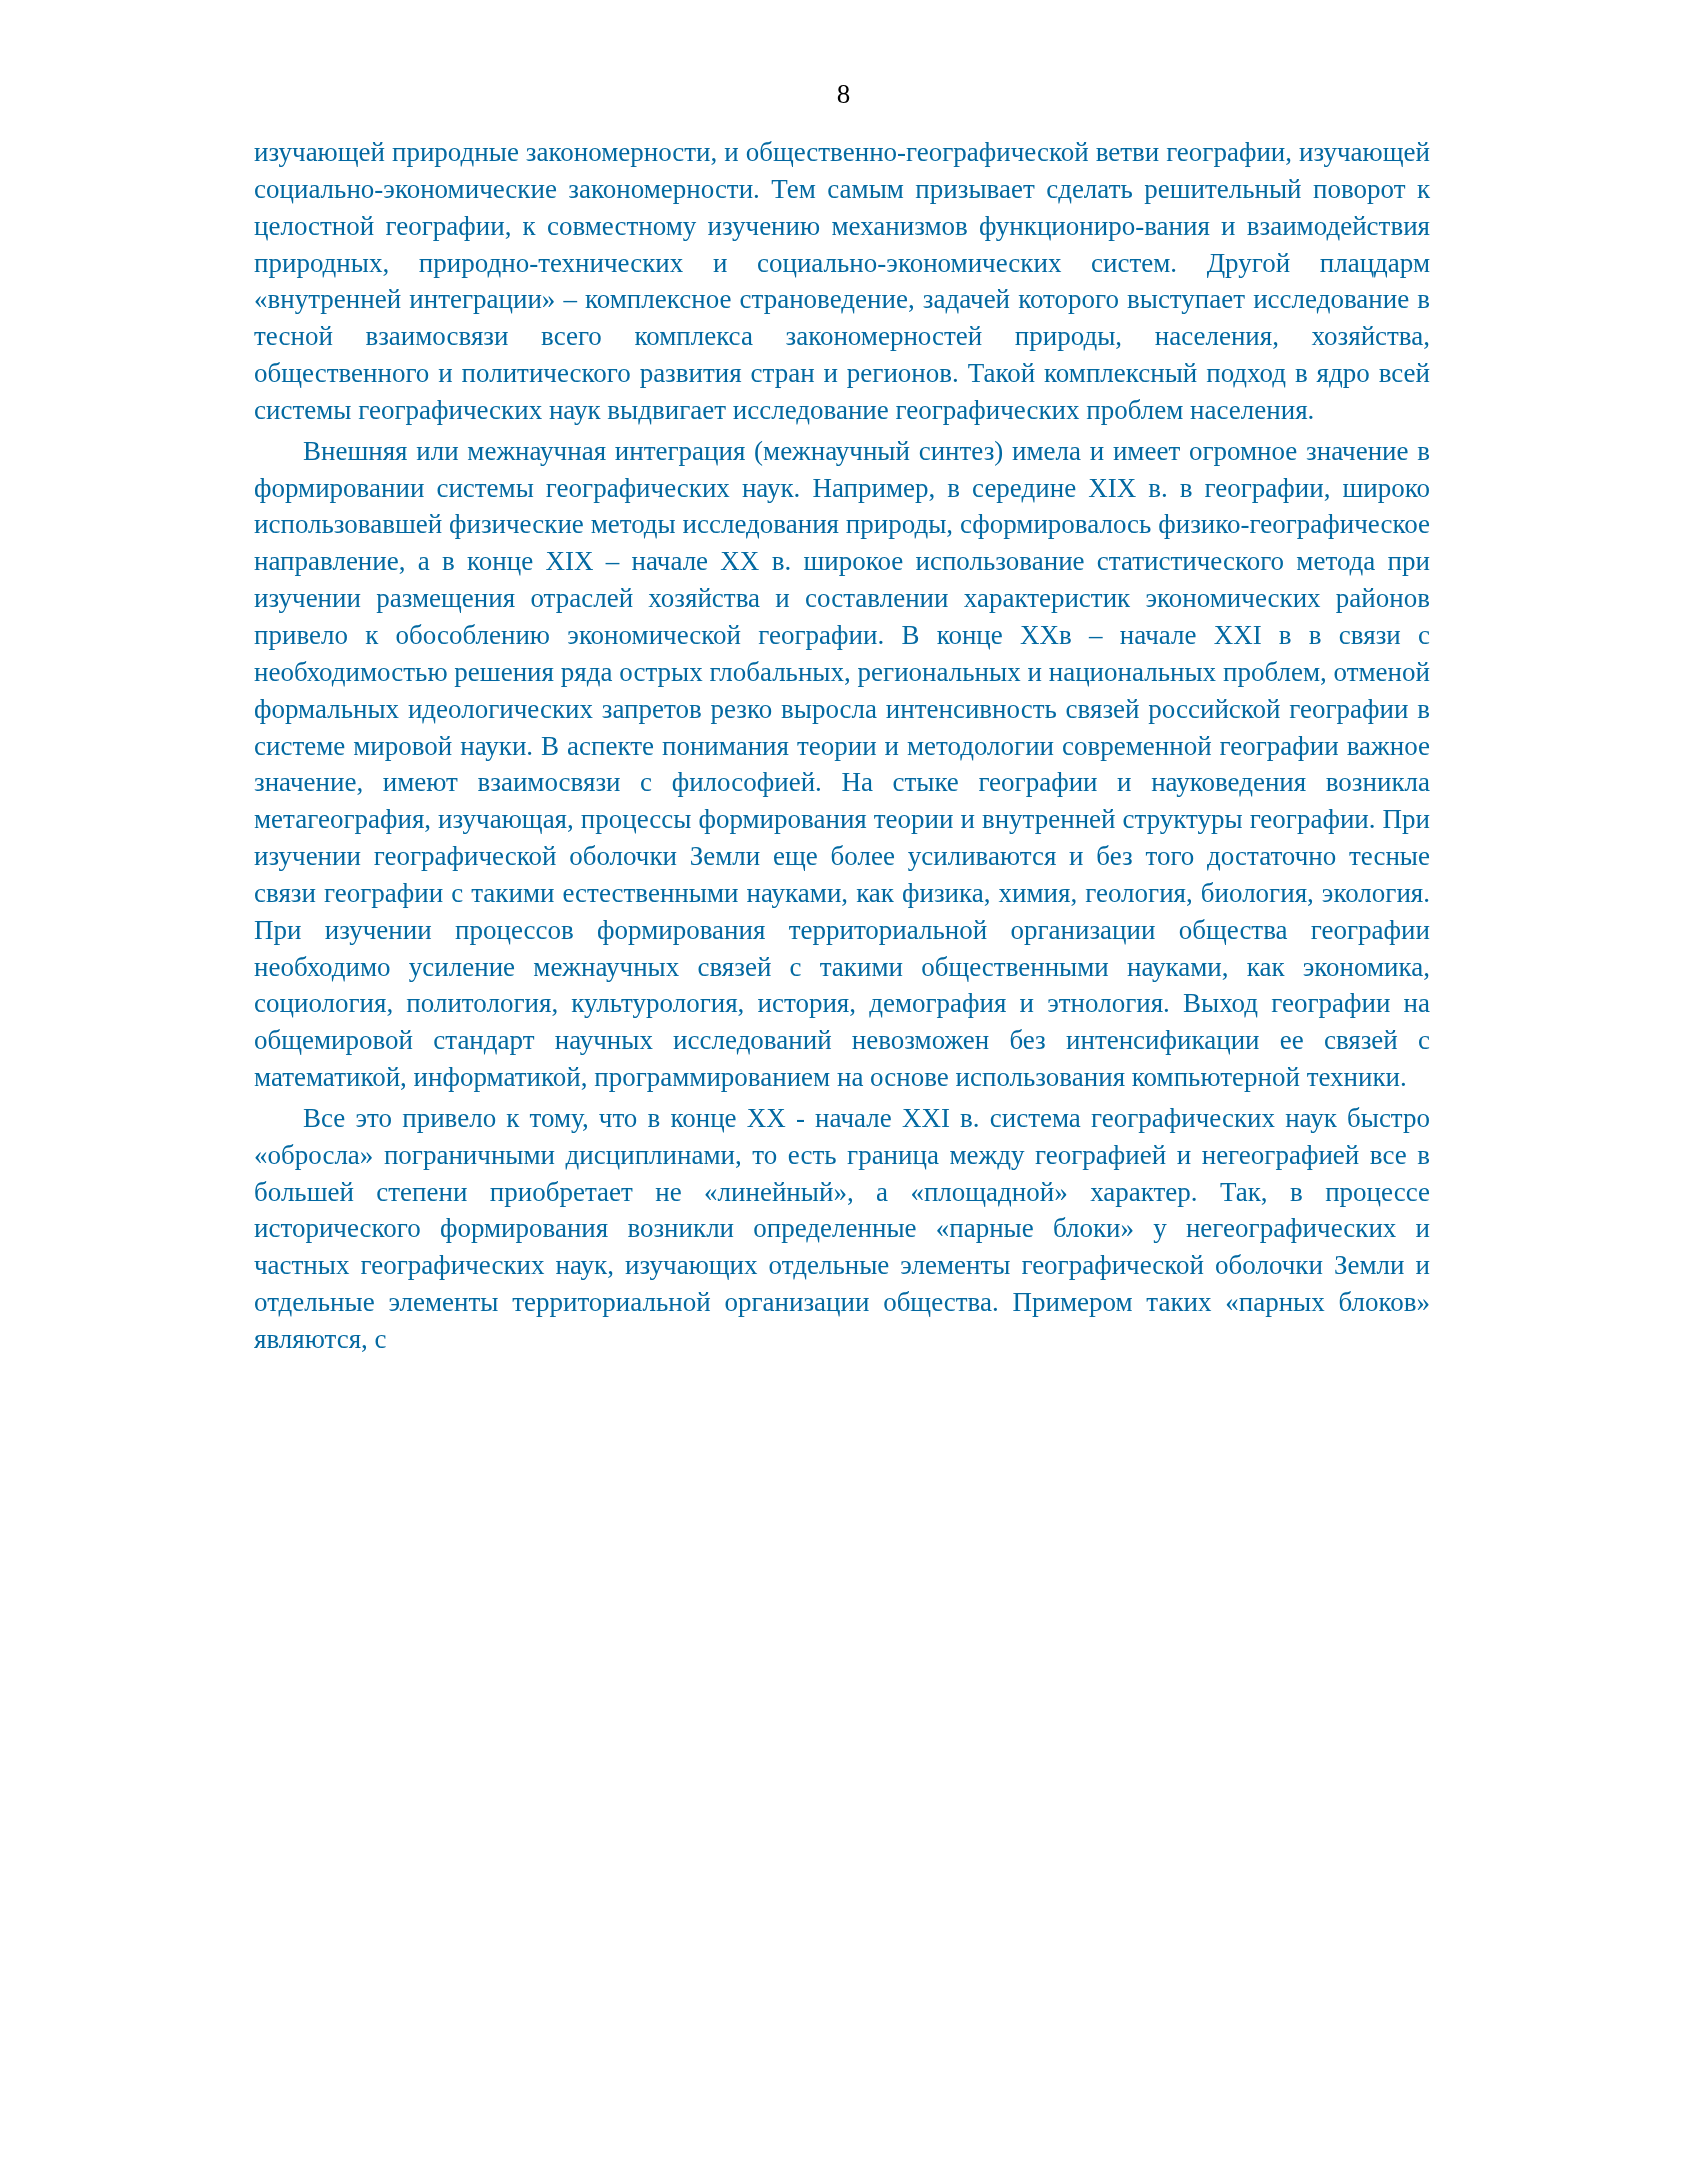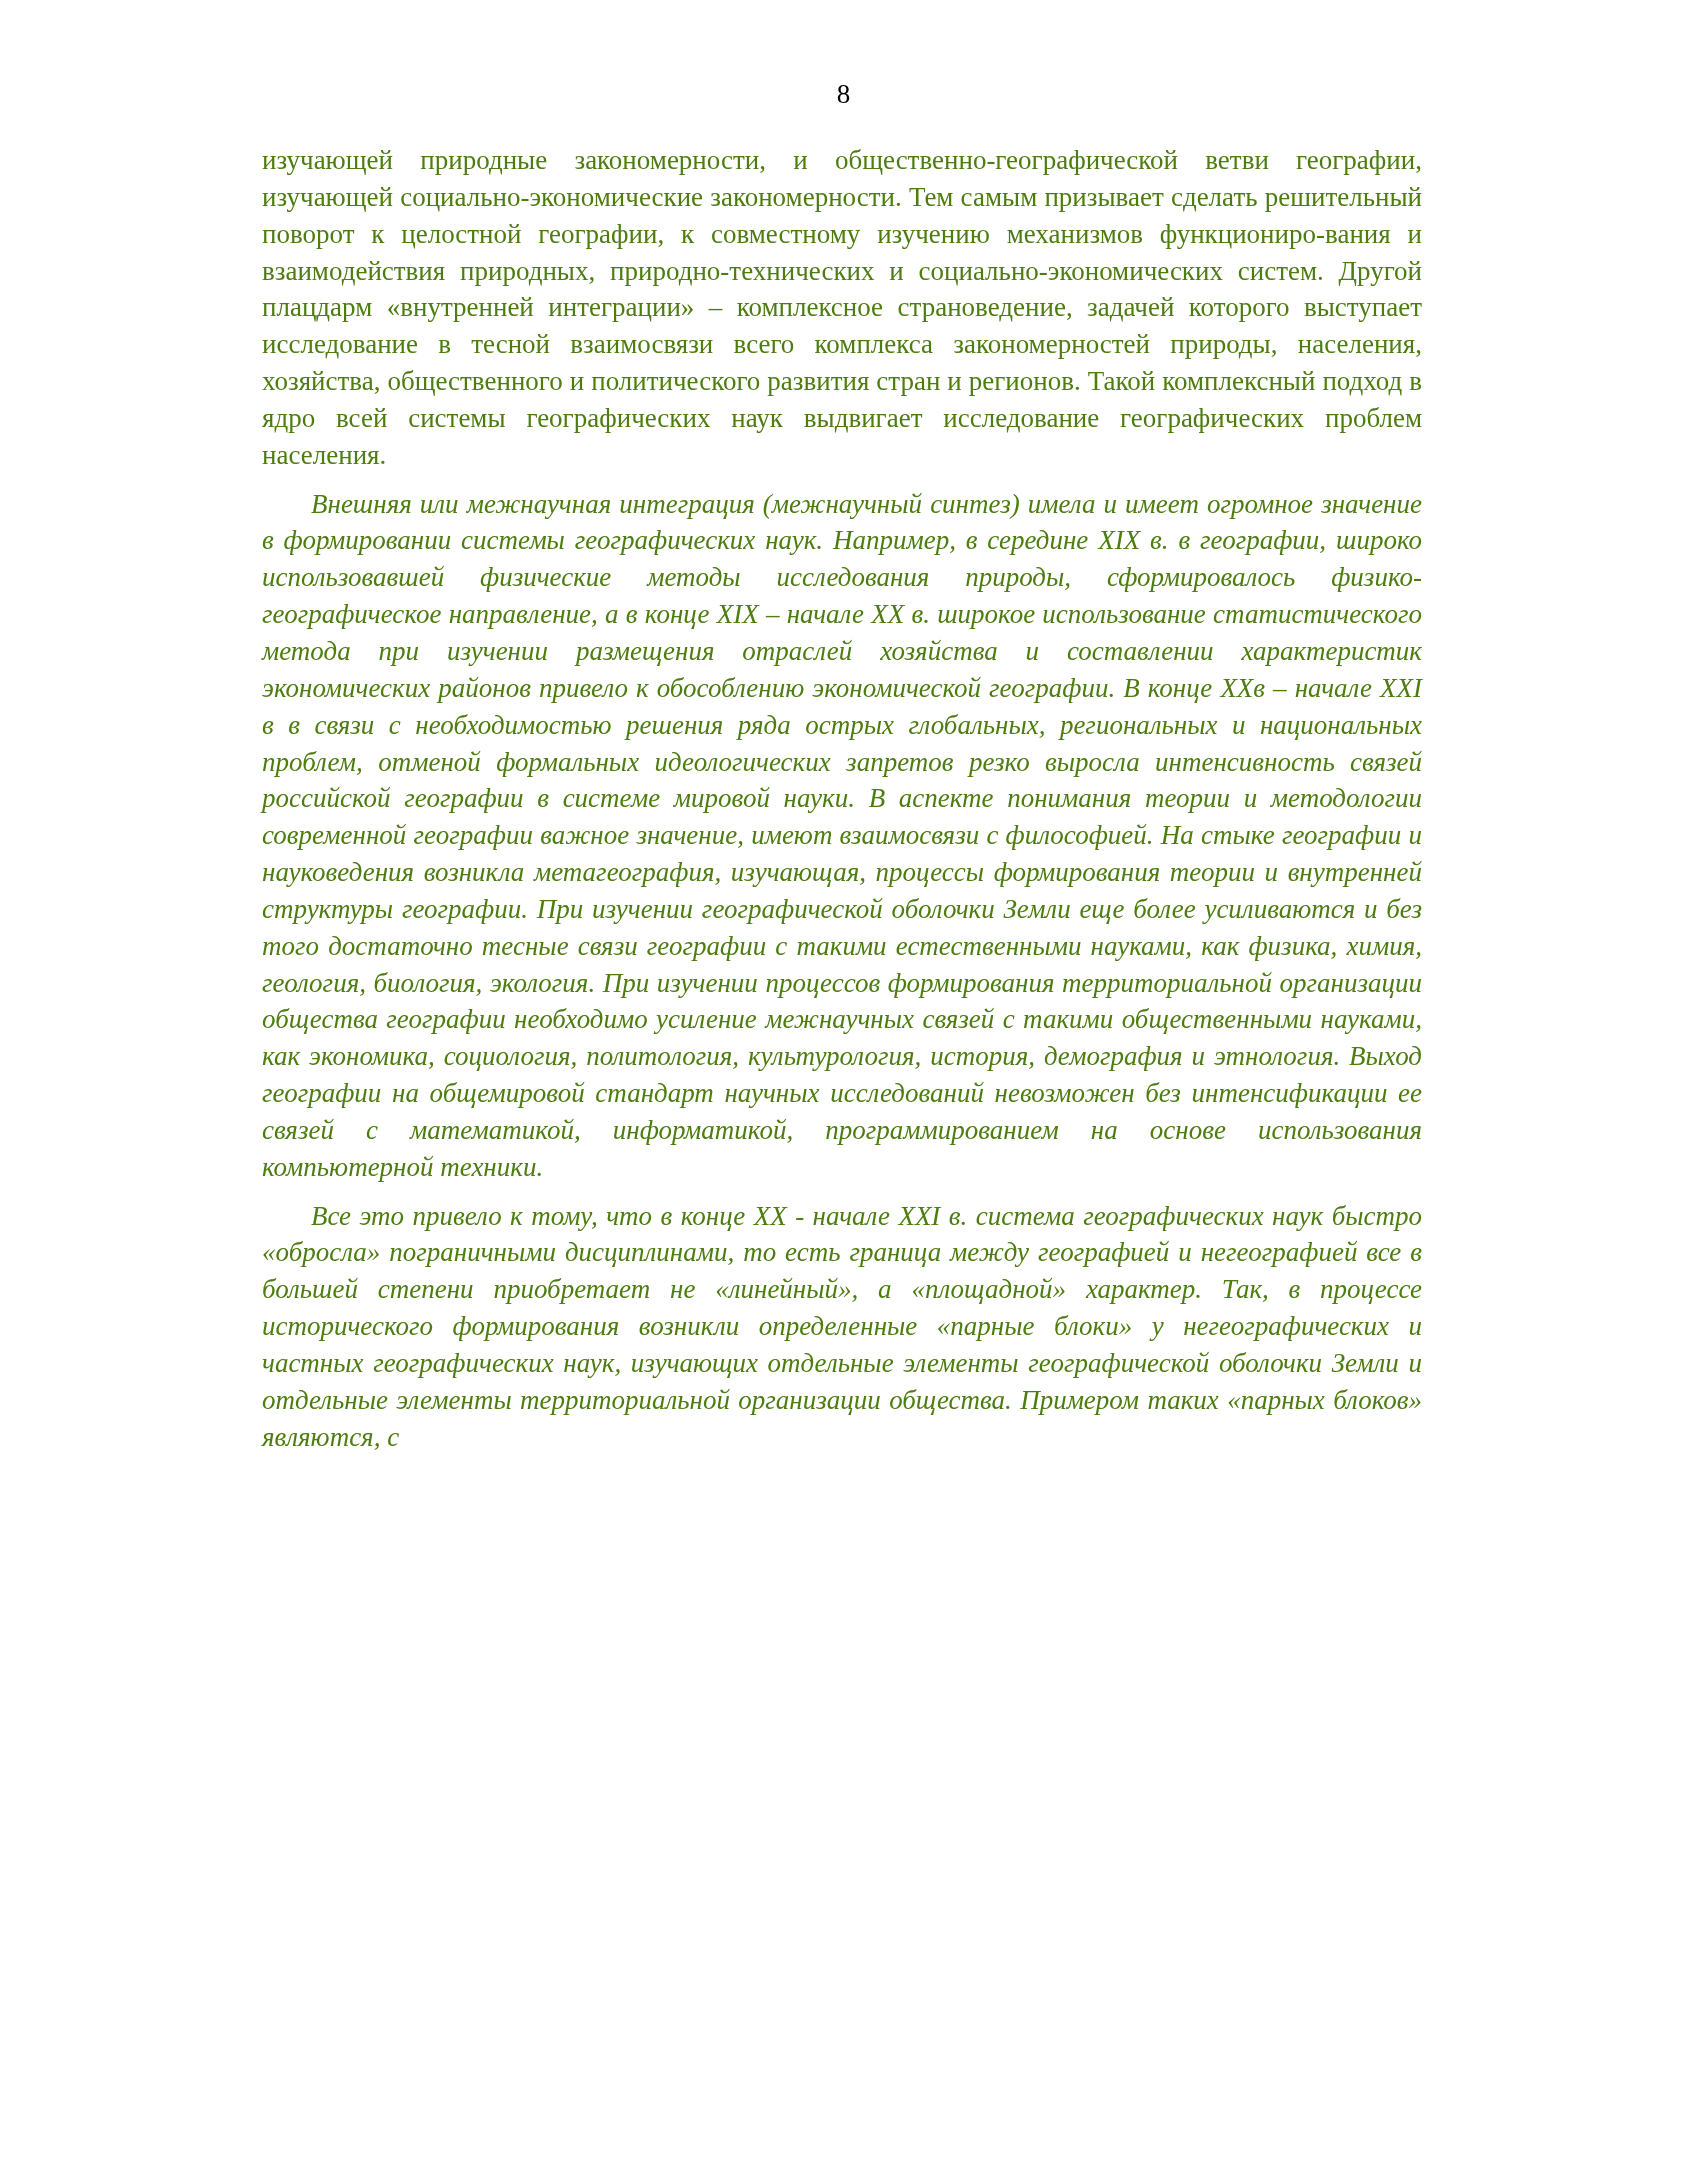--- a/index.html
+++ b/index.html
@@ -26,34 +26,33 @@
     font-family: "Liberation Serif", serif;
     color: #000000;
   }
   .content {
     position: absolute;
     top: 130px;
     left: 250px;
     width: 1184px;
   }
   .para {
-    margin: 12px;
+    margin: 4px;
     font-size: 27px;
     line-height: 1.365;
     text-align: justify;
     text-justify: inter-word;
-    color: #4d7c0f;
+    color: #0369a1;
     hyphens: manual;
   }
   .para.indent {
     text-indent: 49px;
   }
   .para + .para {
     margin-top: 0;
-    font-style: italic;
   }
 </style>
 </head>
 <body>
 
 <div class="page">
 
   <div class="page-number">8</div>
 
   <div class="content">

